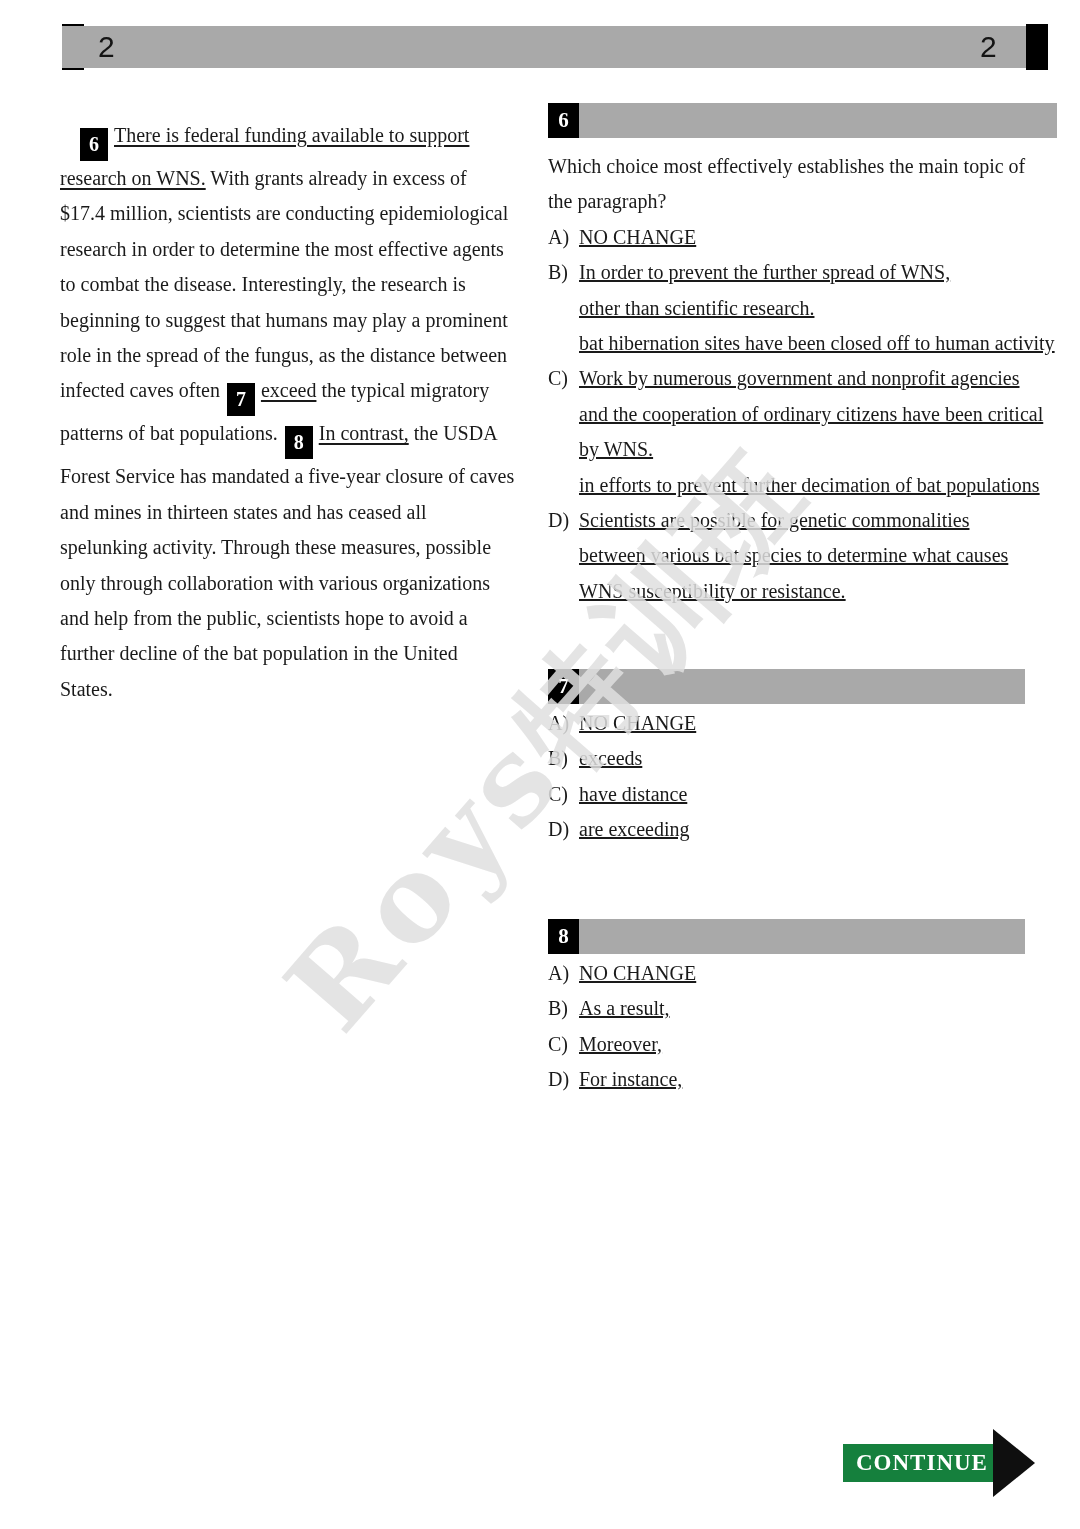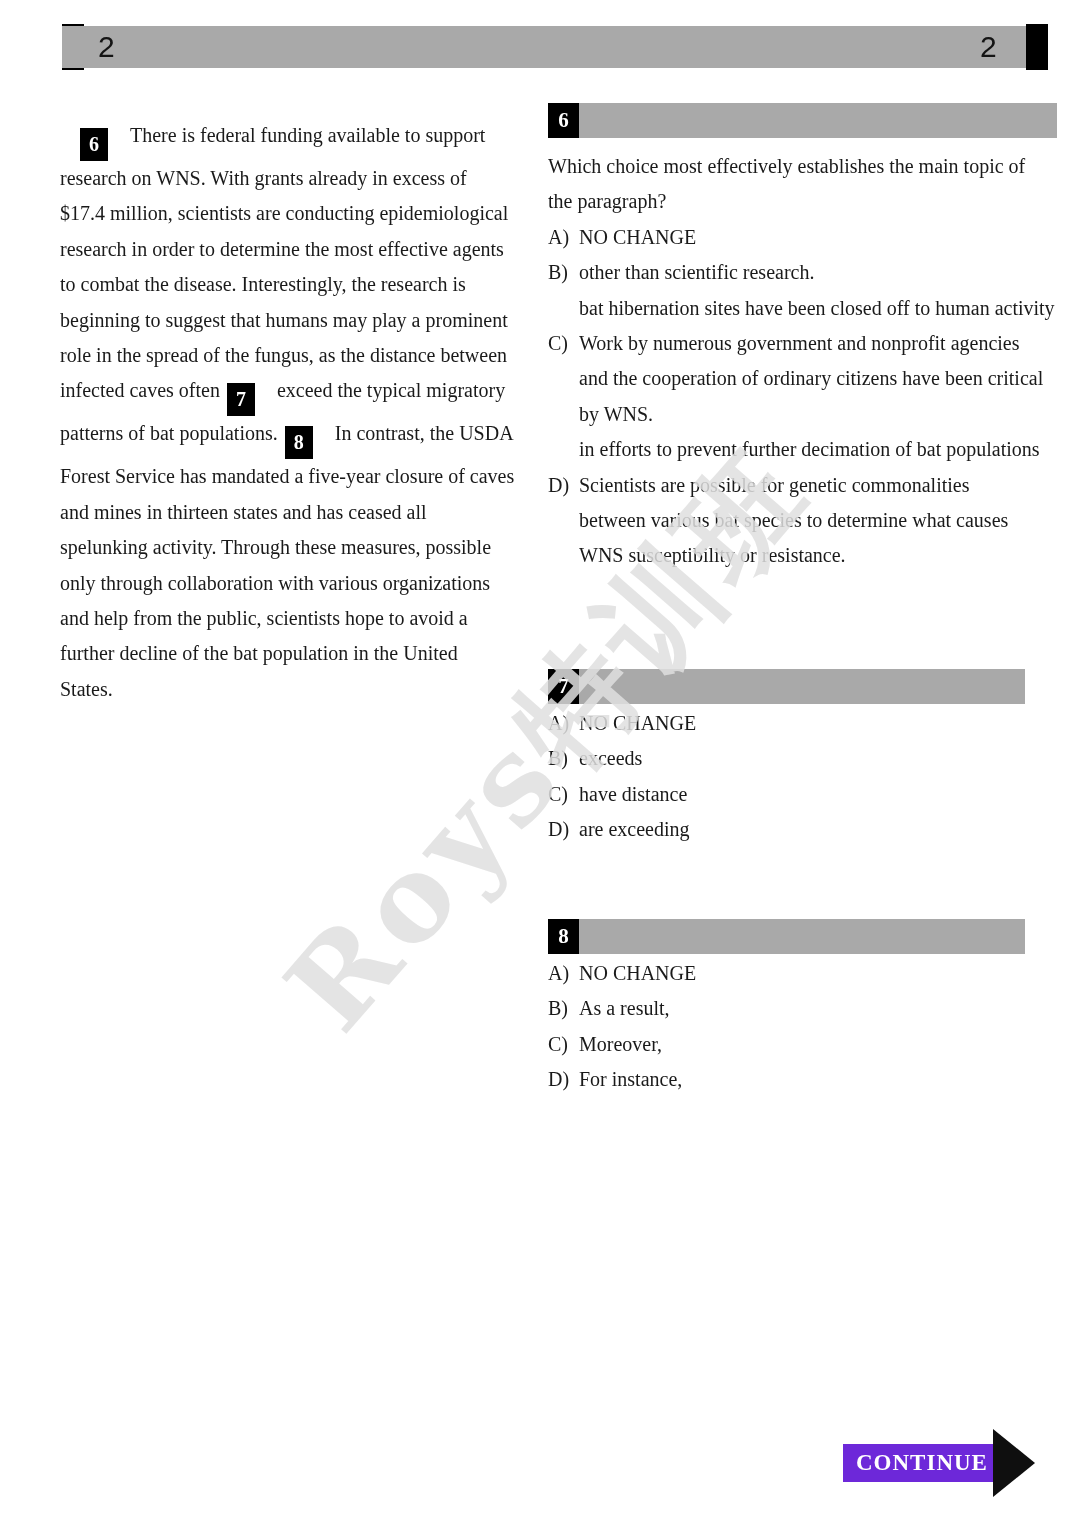--- a/index.html
+++ b/index.html
@@ -25,57 +25,57 @@
   .passage {
     position:absolute; left:60px; top:98px; width:455px;
     font-size:20px; line-height:35.4px; text-indent:18px;
   }
   .seg-marker {
     display:inline-block; background:#000; color:#fff;
     width:28px; height:33px; line-height:33px; text-align:center;
     font-weight:bold; font-size:20px; vertical-align:-9px;
     margin:0 6px 0 2px; text-indent:0;
   }
-  .seg-underline { text-underline-offset:3px;margin-left:16px; }
+  .seg-underline { text-decoration:underline; text-underline-offset:3px; }
 
   
   .question { position:absolute; left:548px; }
   #q6 { top:103px; width:512px; }
   #q7 { top:669px; width:509px; }
   #q8 { top:919px; width:509px; }
   .q-bar { position:relative; height:35px; background:#a9a9a9; }
   #q6 .q-bar { width:509px; }
   #q7 .q-bar, #q8 .q-bar { width:477px; }
   .q-num {
     position:absolute; left:0; top:0; width:31px; height:35px; background:#000;
     color:#fff; font-weight:bold; font-size:21px;
     display:flex; align-items:center; justify-content:center;
   }
   .q-prompt { margin-top:11px; width:495px; font-size:20px; line-height:35.4px; }
   .q-options { margin-top:0; }
   .q-options.tight { margin-top:2px; }
   .option { display:flex; font-size:20px; line-height:35.4px; }
   .opt-label { width:31px; flex:none; }
-  .opt-lines { white-space:nowrap; }
+  .opt-lines { white-space:nowrap;text-decoration:underline; }
 
   
   .watermark {
     position:absolute; left:140px; top:660px; width:820px; height:160px;
     display:flex; align-items:center; justify-content:center;
     font-family:"DejaVu Serif", serif; font-weight:bold;
     font-size:118px; letter-spacing:8px;
     color:rgba(223,223,223,0.85);
     transform:rotate(-49deg);
     z-index:40; pointer-events:none; white-space:nowrap;
   }
 
   
   .continue { position:absolute; left:843px; top:1429px; display:flex; align-items:center; z-index:10; cursor:pointer; }
   .continue-rect {
-    background:#6d28d9; color:#fff; height:38px;
+    background:#15803d; color:#fff; height:38px;
     display:flex; align-items:center; padding:0 8px 0 13px;
     font-size:23px; font-weight:bold; letter-spacing:1px;
     font-family:"Liberation Serif", serif;
   }
   .continue-arrow {
     width:0; height:0;
     border-left:42px solid #0f0f0f;
     border-top:34px solid transparent;
     border-bottom:34px solid transparent;
     margin-left:-3px;
@@ -102,20 +102,21 @@
   <div class="q-options">
     <div class="option">
       <div class="opt-label">A)</div>
       <div class="opt-lines">
           <div>NO CHANGE</div>
         </div>
     </div>
     <div class="option">
       <div class="opt-label">B)</div>
       <div class="opt-lines">
+        <div>In order to prevent the further spread of WNS,</div>
         <div>other than scientific research.</div>
         <div>bat hibernation sites have been closed off to human activity</div>
       </div>
     </div>
     <div class="option">
       <div class="opt-label">C)</div>
       <div class="opt-lines">
         <div>Work by numerous government and nonprofit agencies</div>
         <div>and the cooperation of ordinary citizens have been critical</div>
         <div>by WNS.</div>

